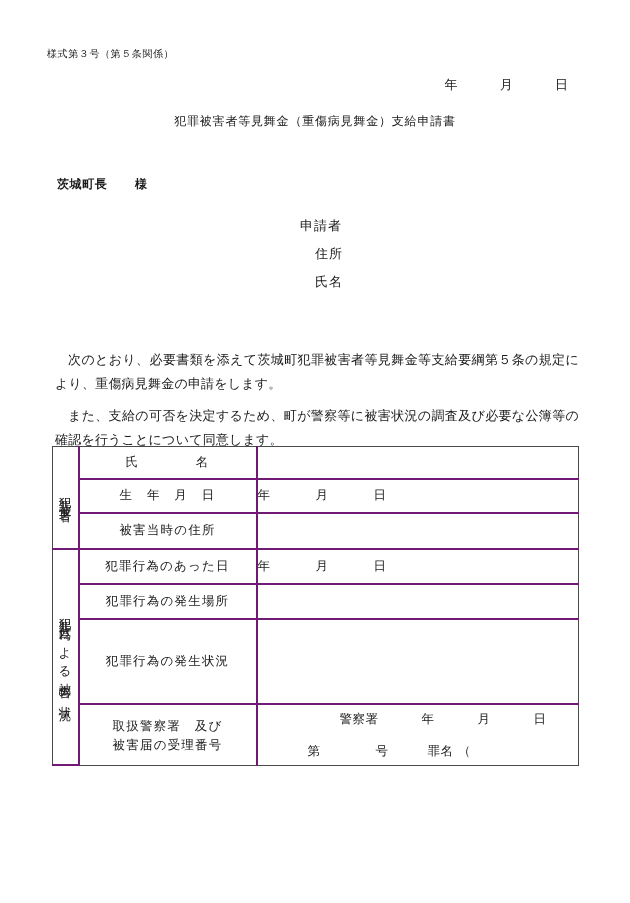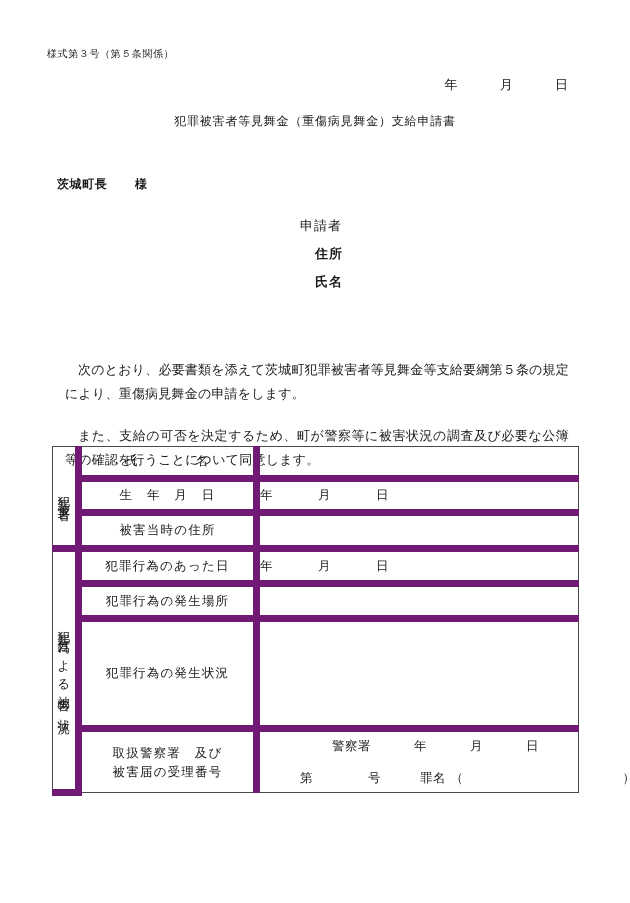--- a/index.html
+++ b/index.html
@@ -69,50 +69,50 @@
     right: 0;
     top: 212px;
     font-size: 13px;
   }
   .applicant .line {
     text-align: center;
     letter-spacing: 1px;
     line-height: 28px;
     white-space: nowrap;
   }
-  .applicant .indent { padding-left: 16px; font-weight: bold; }
+  .applicant .indent { padding-left: 16px; }
 
   
   .body-text {
     position: absolute;
     left: 47px;
     top: 340px;
     width: 540px;
     font-size: 13px;
     line-height: 24px;
   }
   .body-text p {
-    margin: 18px;
+    margin: 8px;
     text-indent: 1em;
     text-align: justify;
     letter-spacing: 0.2px;
   }
 
   
   .form-table {
     position: absolute;
     left: 52px;
     top: 446px;
     width: 526px;
     border-collapse: collapse;
     table-layout: fixed;
     font-size: 12.5px;
   }
   .form-table td {
-    border: 7px solid #701a75;
+    border: 2px solid #701a75;
     padding: 0;
     vertical-align: middle;
   }
   .form-table .outer-l { border-left: 1.3px solid #4a4a4a; }
   .form-table .outer-r { border-right: 1.3px solid #4a4a4a; }
   .form-table .outer-t { border-top: 1.3px solid #4a4a4a; }
   .form-table .outer-b { border-bottom: 1.3px solid #4a4a4a; }
 
   .col-group { width: 26px; }
   .col-label { width: 178px; }
@@ -144,37 +144,37 @@
   }
   .wide-sp { display: inline-block; width: 46px; }
 
   .value-cell {
     padding-left: 56px;
     white-space: nowrap;
     letter-spacing: 0.5px;
   }
   .value-cell .g { display: inline-block; width: 36px; }
   .value-cell.police {
-    padding-left: 0;
+    padding-left: 10px;
     line-height: 20px;
     padding-top: 4px;
     padding-bottom: 4px;
   }
   .police .row1 { padding-left: 72px; }
   .police .row2 { padding-left: 40px; margin-top: 12px; }
   .police .g2 { display: inline-block; width: 34px; }
   .police .g3 { display: inline-block; width: 30px; }
   .police .paren-gap { display: inline-block; width: 150px; }
 
   .r-name   { height: 32px; }
   .r-birth  { height: 34px; }
   .r-addr   { height: 36px; }
   .r-date   { height: 35px; }
   .r-place  { height: 35px; }
-  .r-situ   { height: 110px; }
+  .r-situ   { height: 85px; }
   .r-police { height: 53px; }
 </style>
 </head>
 <body>
 
 <div class="page">
 
   <div class="form-code">様式第３号（第５条関係）</div>
 
   <div class="date-line">

